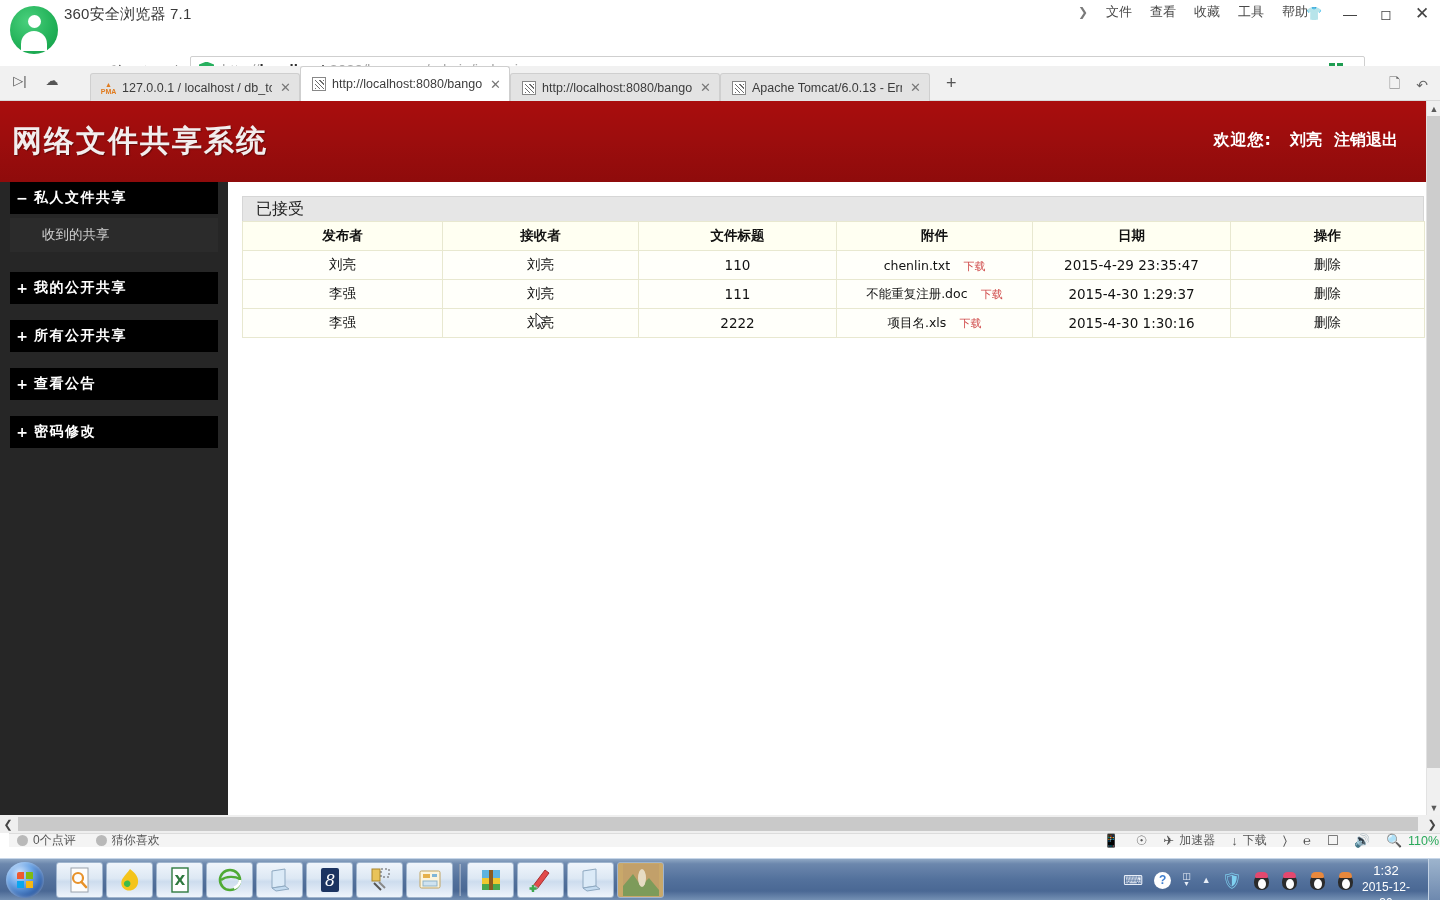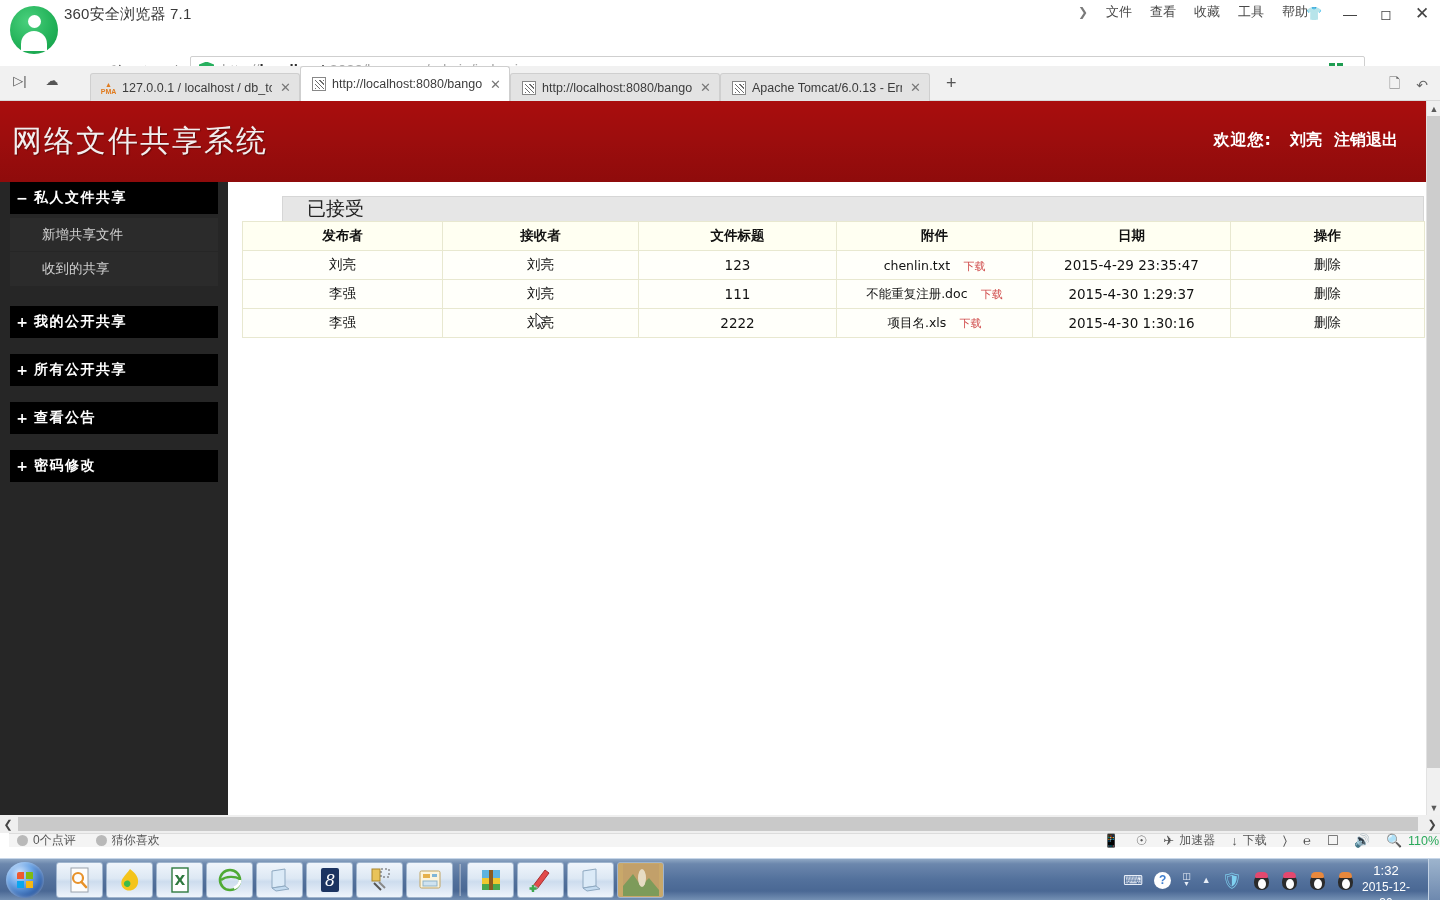--- a/index.html
+++ b/index.html
@@ -145,21 +145,21 @@
   .viewport {
     position:absolute; left:0; top:101px; width:1426px; height:714px;
     background:#fff; overflow:hidden;
   }
   .page-header {
     position:relative; width:100%; height:81px;
     background: linear-gradient(180deg,#a90d0d 0%,#9c0d0d 50%,#8f0b0b 100%);
   }
   .page-header .sys-title {
     position:absolute; left:12px; top:20px;
-    color:#f2eeee; font-size:30px; font-weight:400;
+    color:#f2eeee; font-size:30px; font-weight:700;
     font-family:"DejaVu Serif","Liberation Serif",serif;
     letter-spacing:2px;
     text-shadow:1px 1px 1px rgba(0,0,0,.35);
   }
   .page-header .welcome {
     position:absolute; right:28px; top:29px;
     color:#ffffff; font-size:16px; font-weight:bold;
     display:flex; align-items:center; gap:6px;
     font-family:"DejaVu Sans","Liberation Sans",sans-serif;
   }
@@ -191,24 +191,23 @@
   .submenu-item:last-child { border-bottom:none; }
   .group-gap { height:12px; }
 
   .content {
     position:absolute; left:228px; top:0; right:0; height:633px; background:#fff;
     padding:14px 0 0 14px;
   }
   .panel { width:1182px; }
   .panel-title {
     height:25px; background:#e6e6e6; border:1px solid #d6d6d6; border-bottom:none;
-    display:flex; align-items:center; padding-left:24px;
-    font-size:19px; color:#222;
+    display:flex; align-items:center; padding-left:13px;
+    font-size:16px; color:#222;
     font-family:"DejaVu Sans","Liberation Sans",sans-serif;
-    margin-left:40px;
   }
   table.datatable {
     width:1182px; border-collapse:collapse; table-layout:fixed;
     background:#fffff4;
   }
   table.datatable th, table.datatable td {
     border:1px solid #e8e8d0;
     text-align:center; font-size:13.5px; color:#111;
     font-family:"DejaVu Sans","Liberation Sans",sans-serif;
     height:29px; padding:0 4px; overflow:hidden; white-space:nowrap;
@@ -456,21 +455,20 @@
     <div class="body-wrap">
 
       <div class="sidebar">
 
         <div class="menu-group">
           <div class="menu-head">
             <span class="sign">−</span>
             <span class="mlabel">私人文件共享</span>
           </div>
           <div class="submenu">
-            <div class="submenu-item">新增共享文件</div>
             <div class="submenu-item">收到的共享</div>
           </div>
         </div>
 
         <div class="group-gap"></div>
         <div class="menu-group">
           <div class="menu-head">
             <span class="sign">+</span>
             <span class="mlabel">我的公开共享</span>
           </div>
@@ -520,21 +518,21 @@
                 <th>文件标题</th>
                 <th>附件</th>
                 <th>日期</th>
                 <th>操作</th>
               </tr>
             </thead>
             <tbody>
               <tr>
                 <td>刘亮</td>
                 <td>刘亮</td>
-                <td class="title-cell">123</td>
+                <td class="title-cell">110</td>
                 <td>
                   <span class="att-name">chenlin.txt</span>
                   <a class="dl-link">下载</a>
                 </td>
                 <td class="date-cell">2015-4-29 23:35:47</td>
                 <td class="op-cell">删除</td>
               </tr>
               <tr>
                 <td>李强</td>
                 <td>刘亮</td>

